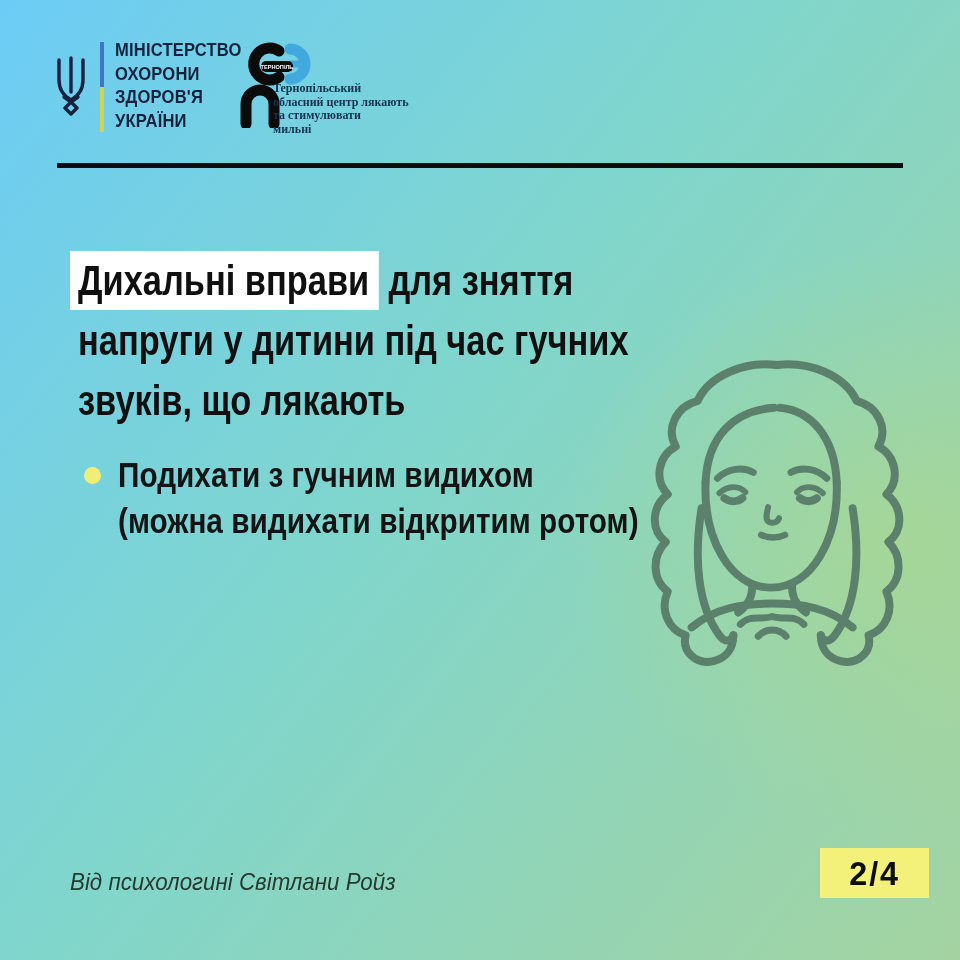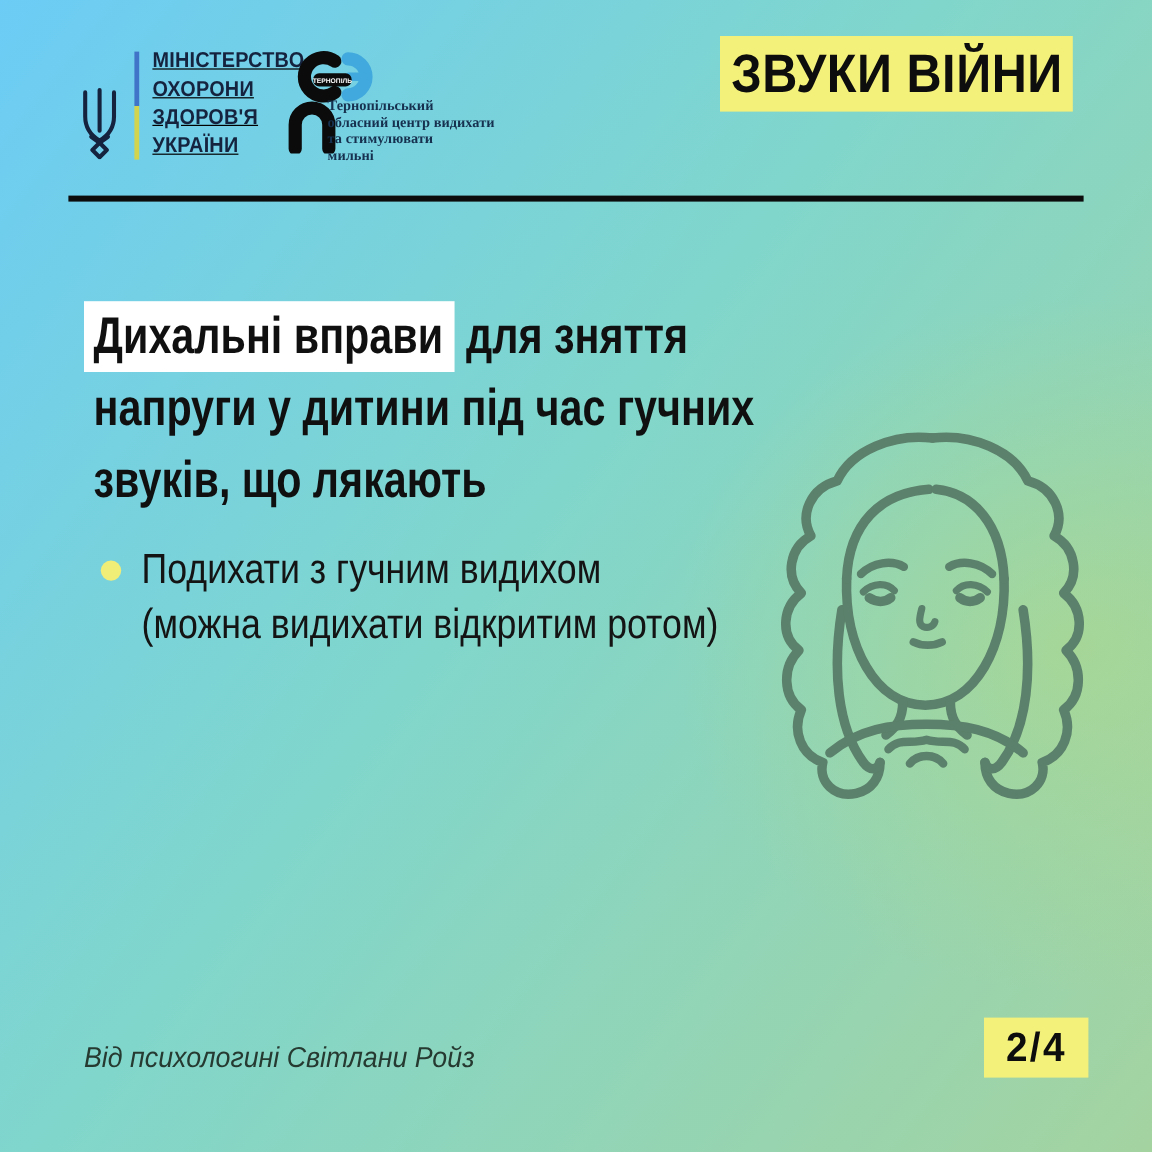--- a/index.html
+++ b/index.html
@@ -4,21 +4,21 @@
 <style>
   html,body{margin:0;padding:0;}
   body{font-family:"Liberation Sans", sans-serif;}
   .poster{
     position:relative;width:960px;height:960px;overflow:hidden;
     background:
       radial-gradient(ellipse 48% 42% at 93% 56%, rgba(189,217,115,0.42) 0%, rgba(189,217,115,0) 72%),
       linear-gradient(128deg, #6cccf5 0%, #80d6cc 45%, #a4d3a0 100%);
   }
   
-  .moz-logo{position:absolute;left:62px;top:38px;display:flex;align-items:flex-end;text-decoration:underline;}
+  .moz-logo{position:absolute;left:50px;top:38px;display:flex;align-items:center;}
   .tryzub{width:42px;height:60px;flex:none;}
   .moz-bar{width:4px;height:90px;margin:3px 0 0 8px;flex:none;
     background:linear-gradient(#3f74c8 0 50%, #d2d44f 50% 100%);}
   .moz-text{margin-left:11px;padding-top:1px;color:#15233f;font-weight:bold;
     font-size:18px;line-height:23.5px;letter-spacing:.2px;
     transform:scaleX(.92);transform-origin:left top;white-space:nowrap;}
   .moz-text span{display:block;}
   .tern-logo{position:absolute;left:233px;top:40px;width:230px;height:100px;}
   .tern-mark{position:absolute;left:0;top:0;width:82px;height:88px;}
   .tern-text{position:absolute;left:40px;top:42px;width:170px;
@@ -32,32 +32,32 @@
   .rule{position:absolute;left:57px;top:163px;width:846px;height:5px;background:#0c0c0c;}
   
   .heading{position:absolute;left:78px;top:250px;color:#101010;font-weight:bold;
     font-size:43px;line-height:60px;transform:scaleX(.80);transform-origin:left top;
     white-space:nowrap;}
   .heading .row{display:block;}
   .hl{background:#ffffff;padding:5px 12px 6px 10px;margin-left:-10px;}
   .rest{margin-left:12px;}
   
   .bullets{position:absolute;left:84px;top:452px;}
-  .bullet{position:relative;padding-left:34px;margin-bottom:23px;}
+  .bullet{position:relative;padding-left:34px;margin-bottom:23px;font-weight:bold;}
   .dot{position:absolute;left:0;top:15px;width:17px;height:17px;border-radius:50%;
     background:#f1ee78;}
   .btext{color:#141414;font-size:35px;line-height:46px;white-space:nowrap;
     transform:scaleX(.85);transform-origin:left top;}
   .btext span{display:block;}
   
   .girl{position:absolute;left:632px;top:356px;width:318px;height:348px;}
   
   .credit{position:absolute;left:70px;top:868px;color:#263a31;font-style:italic;
     font-size:24px;transform:scaleX(.93);transform-origin:left top;white-space:nowrap;}
-  .page-badge{position:absolute;left:820px;top:848px;width:87px;height:50px;
+  .page-badge{position:absolute;left:820px;top:848px;width:109px;height:50px;
     background:#f4f17b;display:flex;align-items:center;justify-content:center;}
   .page-badge span{color:#0d0d0d;font-weight:bold;font-size:34px;letter-spacing:2px;
     transform:scaleX(.95);}
 </style>
 </head>
 <body>
 
 <div class="poster">
 
   <div class="moz-logo">
@@ -84,29 +84,26 @@
         <path d="M46,11 A16,16 0 1 0 46,37" stroke="#0b0b0b" stroke-width="11"></path>
         <path d="M57,9 A15,15 0 1 1 57,39" stroke="#41a9dd" stroke-width="11"></path>
         <path d="M58,24 h12" stroke="#41a9dd" stroke-width="7"></path>
         <path d="M13,84 V64 A14,14 0 0 1 41,64 V84" stroke="#0b0b0b" stroke-width="11"></path>
       </g>
       <rect x="28" y="21" width="32" height="11" rx="5" fill="#0b0b0b"></rect>
       <text x="44" y="29" text-anchor="middle" font-size="5.6" fill="#ffffff" font-family="Liberation Sans, sans-serif" font-weight="bold">ТЕРНОПІЛЬ</text>
     </svg>
     <div class="tern-text">
       <span>Тернопільський</span>
-      <span>обласний центр видихати</span>
+      <span>обласний центр лякають</span>
       <span>та стимулювати</span>
       <span>мильні</span>
     </div>
   </div>
 
-  <div class="title-badge">
-    <span>ЗВУКИ ВІЙНИ</span>
-  </div>
 
   <div class="rule"></div>
 
   <div class="heading">
     <span class="row"><span class="hl">Дихальні вправи</span><span class="rest">для зняття</span></span>
     <span class="row">напруги у дитини під час гучних</span>
     <span class="row">звуків, що лякають</span>
   </div>
 
   <div class="bullets">

